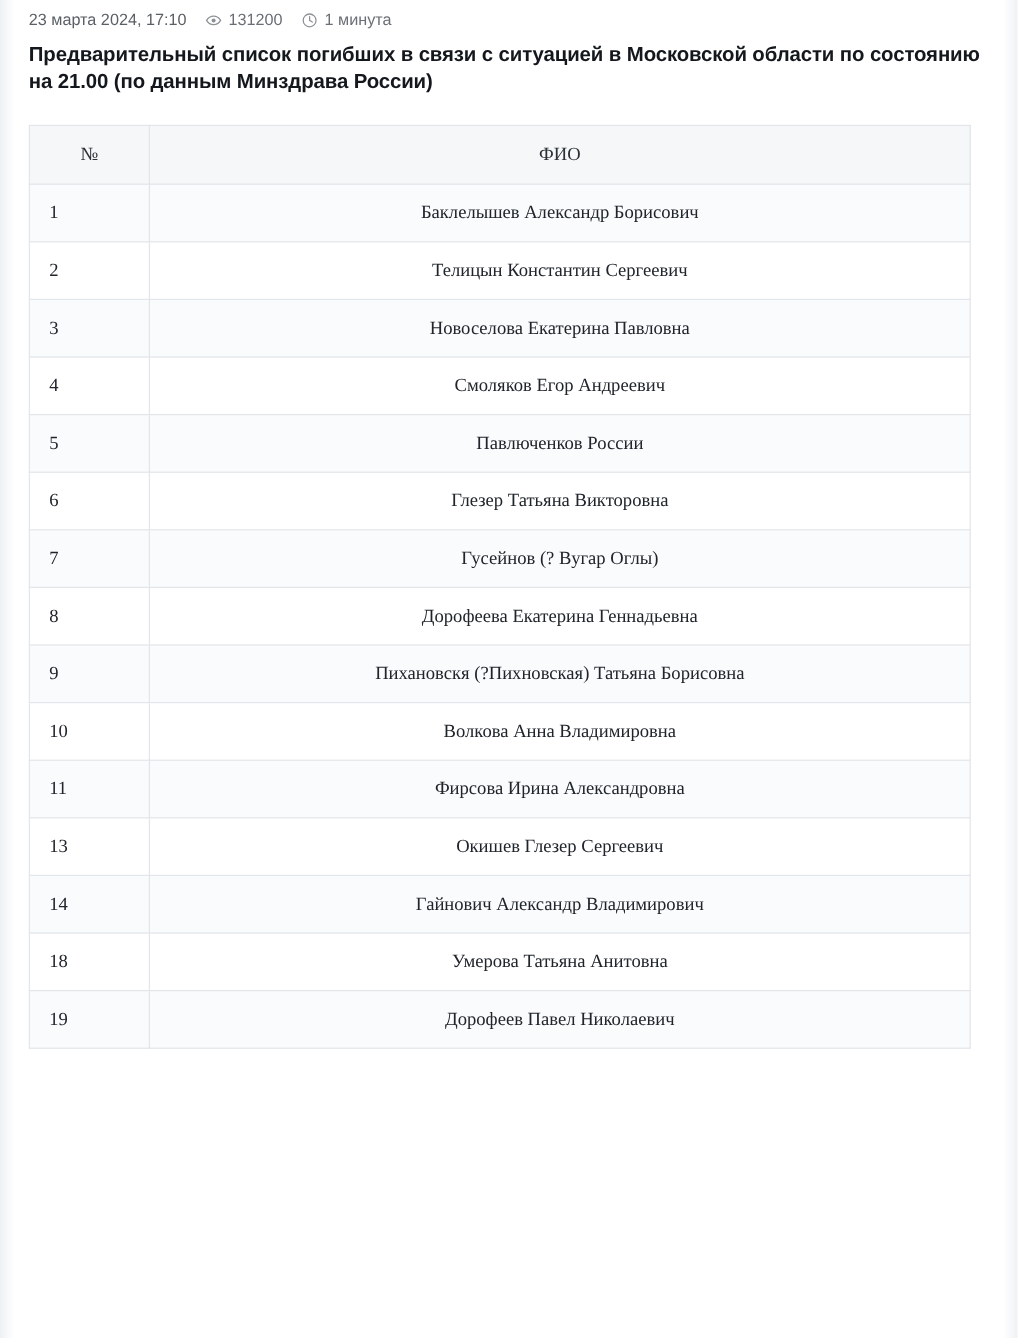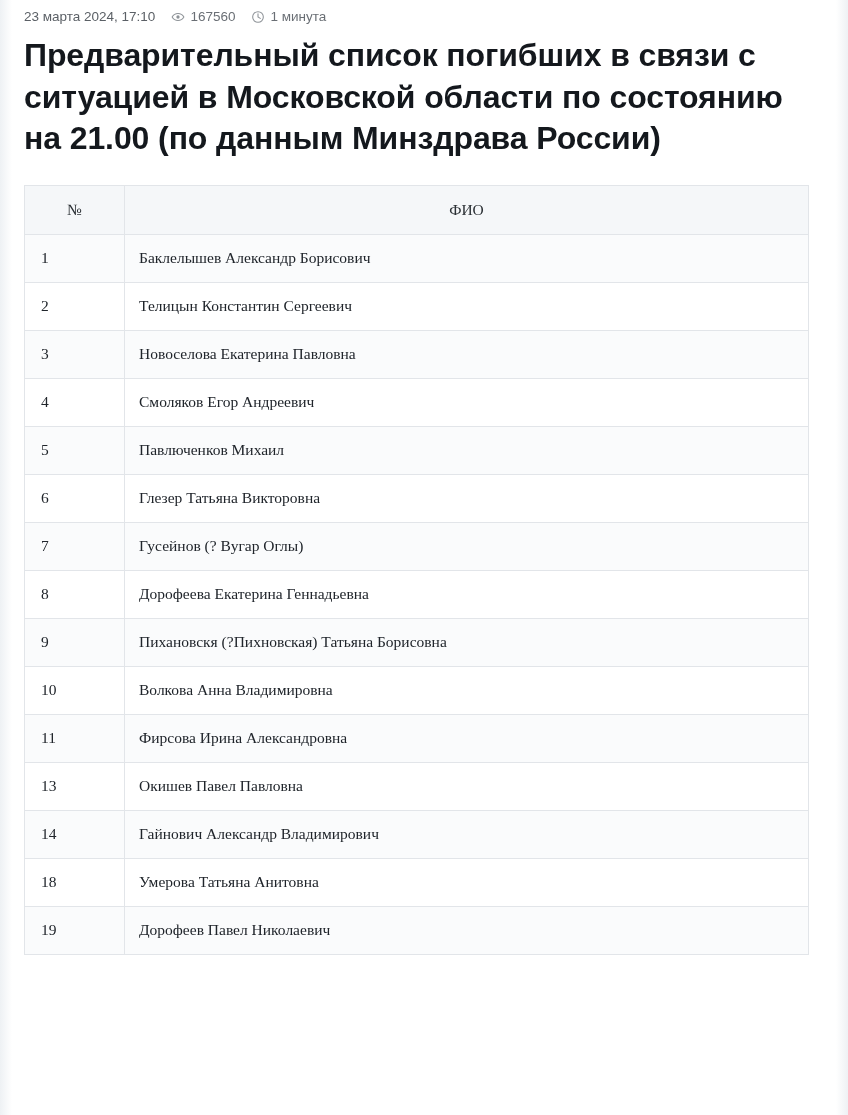--- a/index.html
+++ b/index.html
@@ -48,21 +48,21 @@
     flex: 0 0 14px;
     position: relative;
     color: #8d9297;
   }
   .ico svg { display: block; width: 14px; height: 14px; }
 
   
   h1.headline {
     margin: 11px 0 0 0;
     padding: 0 24px;
-    font-size: 32px;
+    font-size: 17px;
     line-height: 1.30;
     font-weight: 700;
     color: #14181d;
     letter-spacing: -0.1px;
     max-width: 800px;
   }
 
   
   .table-wrap {
     padding: 25px 24px 0 24px;
@@ -75,21 +75,21 @@
     background: #fff;
   }
   table.victims col.c-num { width: 100px; }
   table.victims col.c-name { width: 684px; }
 
   table.victims th, table.victims td {
     border: 1px solid #e2e5e9;
     padding: 0 14px;
     height: 47px;
     vertical-align: middle;
-    text-align: left;
+    text-align: center;
   }
   table.victims thead th {
     background: #f5f7f9;
     font-family: "Liberation Serif", serif;
     font-weight: 400;
     font-size: 15.5px;
     color: #2b3035;
     text-align: center;
     height: 48px;
   }
@@ -131,21 +131,21 @@
   <div class="meta">
     <span class="meta-item date">23 марта 2024, 17:10</span>
 
     <span class="meta-item">
       <span class="ico">
         <svg viewBox="0 0 16 16" fill="none" stroke="currentColor" stroke-width="1.2">
           <path d="M1.3 8S3.7 4 8 4s6.7 4 6.7 4-2.4 4-6.7 4S1.3 8 1.3 8z"></path>
           <circle cx="8" cy="8" r="1.9" fill="currentColor" stroke="none"></circle>
         </svg>
       </span>
-      <span>167560</span>
+      <span>131200</span>
     </span>
 
     <span class="meta-item">
       <span class="ico">
         <svg viewBox="0 0 16 16" fill="none" stroke="currentColor" stroke-width="1.2">
           <circle cx="8" cy="8" r="6.1"></circle>
           <path d="M8 4.4V8l2.6 1.6" stroke-linecap="round"></path>
         </svg>
       </span>
       <span>1 минута</span>
@@ -178,21 +178,21 @@
           <tr>
             <td class="num">3</td>
             <td class="name">Новоселова Екатерина Павловна</td>
           </tr>
           <tr>
             <td class="num">4</td>
             <td class="name">Смоляков Егор Андреевич</td>
           </tr>
           <tr>
             <td class="num">5</td>
-            <td class="name">Павлюченков Михаил</td>
+            <td class="name">Павлюченков России</td>
           </tr>
           <tr>
             <td class="num">6</td>
             <td class="name">Глезер Татьяна Викторовна</td>
           </tr>
           <tr>
             <td class="num">7</td>
             <td class="name">Гусейнов (? Вугар Оглы)</td>
           </tr>
           <tr>
@@ -206,21 +206,21 @@
           <tr>
             <td class="num">10</td>
             <td class="name">Волкова Анна Владимировна</td>
           </tr>
           <tr>
             <td class="num">11</td>
             <td class="name">Фирсова Ирина Александровна</td>
           </tr>
           <tr>
             <td class="num">13</td>
-            <td class="name">Окишев Павел Павловна</td>
+            <td class="name">Окишев Глезер Сергеевич</td>
           </tr>
           <tr>
             <td class="num">14</td>
             <td class="name">Гайнович Александр Владимирович</td>
           </tr>
           <tr>
             <td class="num">18</td>
             <td class="name">Умерова Татьяна Анитовна</td>
           </tr>
           <tr>

